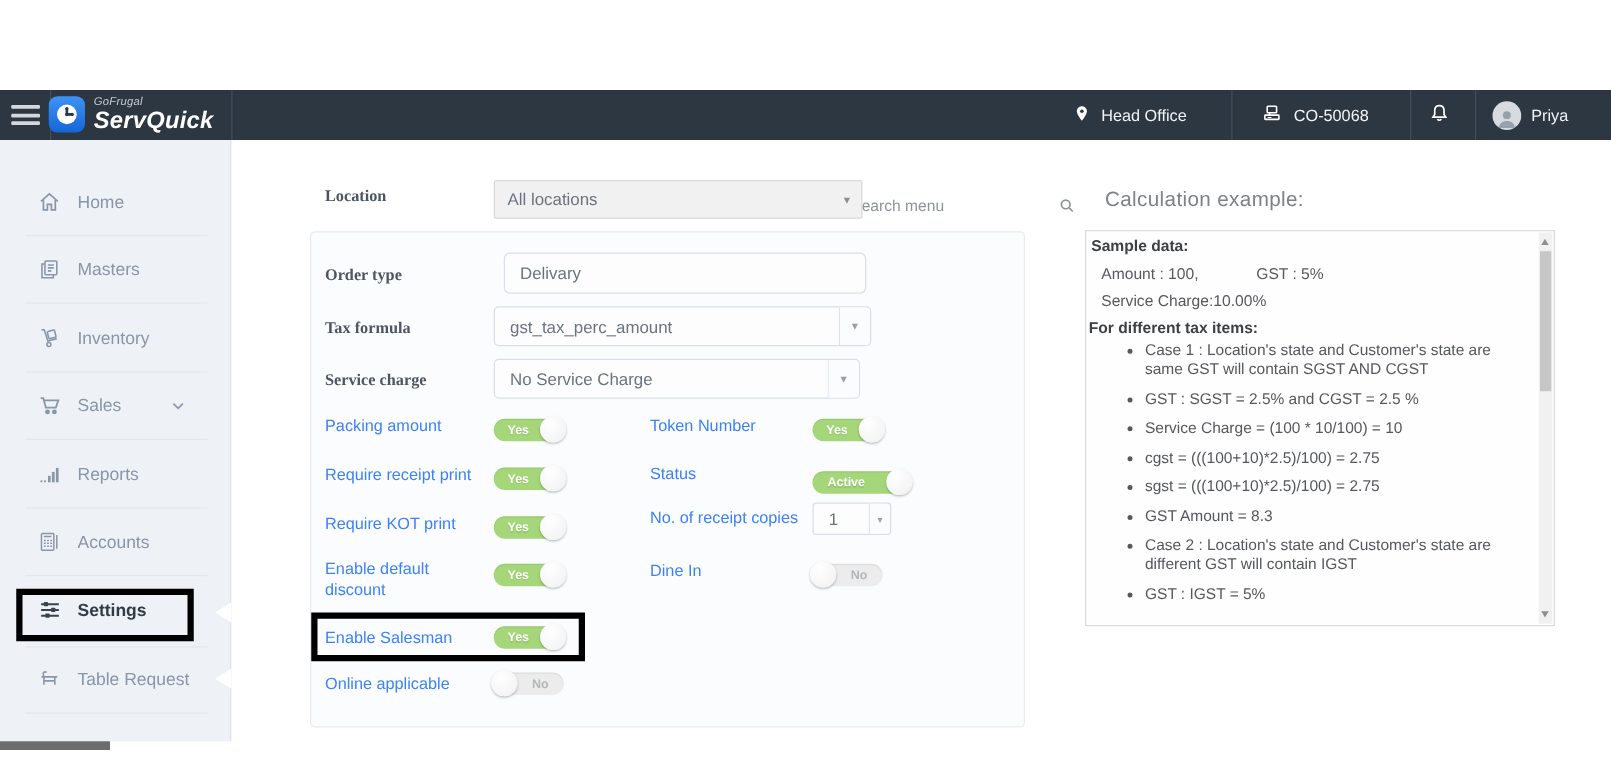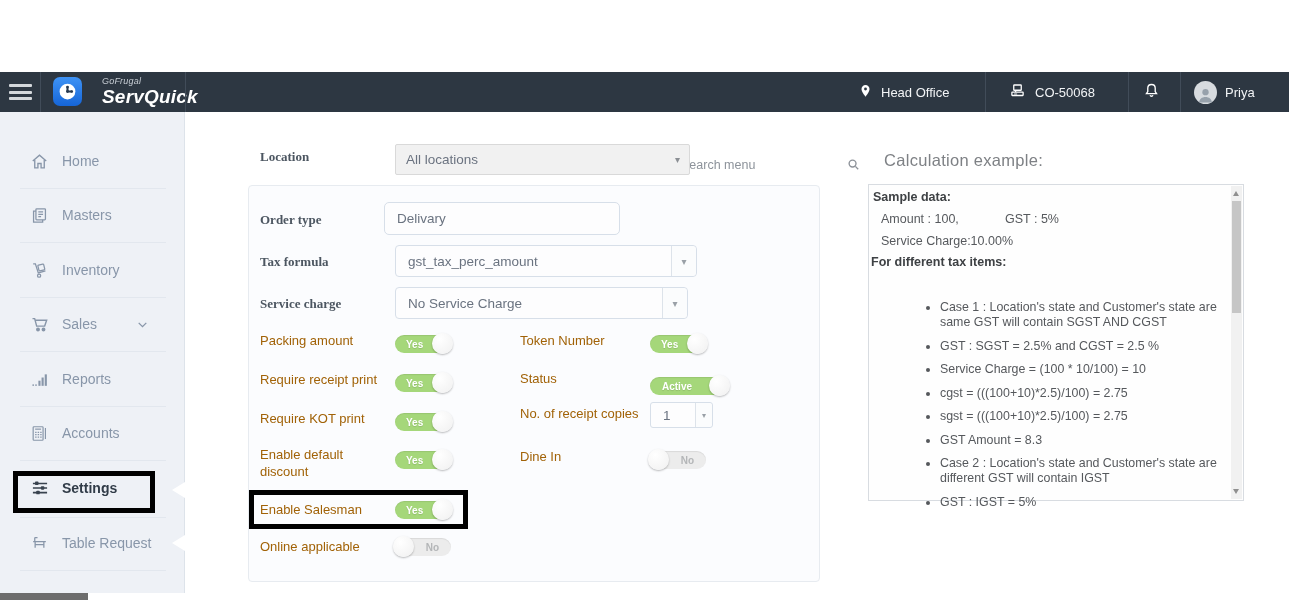--- a/index.html
+++ b/index.html
@@ -5,21 +5,21 @@
   * { margin:0; padding:0; box-sizing:border-box; }
   html,body { background:#ffffff; }
   body { font-family:"Liberation Sans", sans-serif; }
   .screen { position:relative; width:1289px; height:608px; background:#fff; overflow:hidden; }
 
   
   .navbar { position:absolute; left:0; top:72px; width:1289px; height:40px; background:#2d3742; }
   .nav-divider { position:absolute; top:0; width:1px; height:40px; background:#414c59; }
   .hamburger { position:absolute; left:9px; top:12px; width:23px; height:16px; cursor:pointer; }
   .hamburger span { display:block; height:3px; background:#d4d8dc; margin-bottom:3.5px; border-radius:1px; }
-  .brand { position:absolute; left:53px; top:5px; display:flex; align-items:flex-start; gap:20px; }
+  .brand { position:absolute; left:39px; top:5px; display:flex; align-items:flex-start; gap:7px; }
   .brand-icon { width:29px; height:29px; border-radius:7px; background:linear-gradient(180deg,#3f93f5,#1565d8); display:flex; align-items:center; justify-content:center; }
   .brand-text { display:flex; flex-direction:column; line-height:1; }
   .brand-company { font-size:9px; font-style:italic; color:#c7cdd4; margin-bottom:1px; letter-spacing:.2px; }
   .brand-product { font-size:19px; font-style:italic; font-weight:bold; color:#ffffff; letter-spacing:.2px; }
   .search-box { position:absolute; left:672px; top:80px; width:152px; height:25px; background:#fff; border-radius:3px; display:flex; align-items:center; }
   .search-box input { flex:1; border:none; outline:none; background:transparent; font-size:12.5px; color:#555; padding:0 4px 0 9px; font-family:"Liberation Sans", sans-serif; }
   .search-box input::placeholder { color:#8d939b; }
   .search-ic { margin-right:7px; display:flex; }
   .nav-group { position:absolute; top:0; height:40px; display:flex; align-items:center; gap:8px; color:#f2f4f6; font-size:13px; }
   .avatar { width:23px; height:23px; border-radius:50%; background:#d7dbdf; display:flex; align-items:flex-end; justify-content:center; overflow:hidden; }
@@ -31,21 +31,21 @@
   .side-item .s-label { position:absolute; left:62px; font-size:14px; }
   .side-item.active { color:#39434f; }
   .side-item.active .s-label { font-weight:bold; color:#313c48; }
   .side-chevron { position:absolute; left:136px; top:8px; display:flex; }
   .side-divider { position:absolute; left:20px; width:146px; height:1px; background:#e2e7ee; }
   .notch { position:absolute; left:172px; width:0; height:0; border-top:8px solid transparent; border-bottom:8px solid transparent; border-right:13px solid #ffffff; }
   .hscroll { position:absolute; left:0; top:593px; width:88px; height:7px; background:#6d6d6d; }
 
   
   .card { position:absolute; left:248px; top:185px; width:572px; height:397px; background:#fbfcfe; border:1px solid #e7ebf0; border-radius:4px; }
-  .flabel { position:absolute; font-size:13px; color:#a16207; }
+  .flabel { position:absolute; font-size:13px; color:#3b82f6; }
   .flabel.strong { font-weight:bold; color:#4c5661;font-family:Liberation Serif, serif; }
   .tinput { position:absolute; background:#fdfdfe; border:1px solid #d7dfe9; border-radius:5px; font-size:13.5px; color:#6a7380; display:flex; align-items:center; padding-left:12px; }
   .gselect { position:absolute; background:#f1f1f1; border:1px solid #d9d9d9; border-radius:2px; font-size:13.5px; color:#6b7380; display:flex; align-items:center; padding-left:10px; }
   .gselect .caret { position:absolute; right:9px; color:#8b8f94; font-size:10px; }
   .wselect { position:absolute; background:#fdfdfe; border:1px solid #d7dfe9; border-radius:4px; font-size:13.5px; color:#6a7380; display:flex; align-items:center; padding-left:12px; }
   .wselect .caret-box { position:absolute; right:0; top:0; bottom:0; width:25px; border-left:1px solid #dde3ea; display:flex; align-items:center; justify-content:center; color:#9aa0a7; font-size:10px; background:#fbfcfd; border-radius:0 4px 4px 0; }
   .toggle { position:absolute; width:56px; height:18px; border-radius:10px; cursor:pointer; }
   .toggle.on { background:#a5d77a; box-shadow:inset 0 1px 1px rgba(0,0,0,.08); }
   .toggle.off { background:#ececec; box-shadow:inset 0 1px 1px rgba(0,0,0,.08); }
   .toggle.wide { width:78px; }
@@ -56,21 +56,21 @@
   .knob { position:absolute; top:-2px; width:21px; height:21px; border-radius:50%; background:radial-gradient(circle at 35% 30%, #ffffff, #f0f0f0); box-shadow:0 1px 2px rgba(0,0,0,.28); }
   .toggle.on .knob { right:-2px; }
   .toggle.off .knob { left:-2px; }
   .annotation { position:absolute; border:5px solid #000000; background:transparent; pointer-events:none; }
 
   
   .calc-title { position:absolute; left:884px; top:151px; font-size:16.5px; color:#7e8185; letter-spacing:.3px; }
   .calc-box { position:absolute; left:868px; top:184px; width:376px; height:317px; background:#fefefe; border:1px solid #d8dce1; }
   .calc-text { position:absolute; font-size:12.5px; color:#56595d; }
   .calc-text.bold { font-weight:bold; color:#3e4144; }
-  .calc-list { position:absolute; left:924px; top:273px; width:322px; list-style:disc; padding-left:16px;margin-top:27px; }
+  .calc-list { position:absolute; left:900px; top:273px; width:322px; list-style:disc; padding-left:16px; }
   .calc-list li { font-size:12.4px; color:#55585c; line-height:15px; margin-bottom:8.5px; }
   .vscroll { position:absolute; right:1px; top:1px; width:11px; height:313px; background:#f1f1f1; }
   .vs-up { position:absolute; left:2px; top:5px; width:0; height:0; border-left:3.5px solid transparent; border-right:3.5px solid transparent; border-bottom:5px solid #8f8f8f; }
   .vs-down { position:absolute; left:2px; bottom:5px; width:0; height:0; border-left:3.5px solid transparent; border-right:3.5px solid transparent; border-top:5px solid #8f8f8f; }
   .vs-thumb { position:absolute; left:1px; top:15px; width:9px; height:112px; background:#c6c6c6; }
 </style>
 </head>
 <body>
 
 <div class="screen">
@@ -266,21 +266,21 @@
 
   <span class="flabel strong" style="left:260px; top:149px">Location</span>
   <div class="gselect" style="left:395px; top:144px; width:295px; height:31px">
     <span>All locations</span>
     <span class="caret">▾</span>
   </div>
 
   <div class="card"></div>
 
   <span class="flabel strong" style="left:260px; top:212px">Order type</span>
-  <div class="tinput" style="left:384px; top:202px; width:236px; height:33px">
+  <div class="tinput" style="left:403px; top:202px; width:290px; height:33px">
     <span>Delivary</span>
   </div>
 
   <span class="flabel strong" style="left:260px; top:254px">Tax formula</span>
   <div class="wselect" style="left:395px; top:245px; width:302px; height:32px">
     <span>gst_tax_perc_amount</span>
     <span class="caret-box">▾</span>
   </div>
 
   <span class="flabel strong" style="left:260px; top:296px">Service charge</span>

